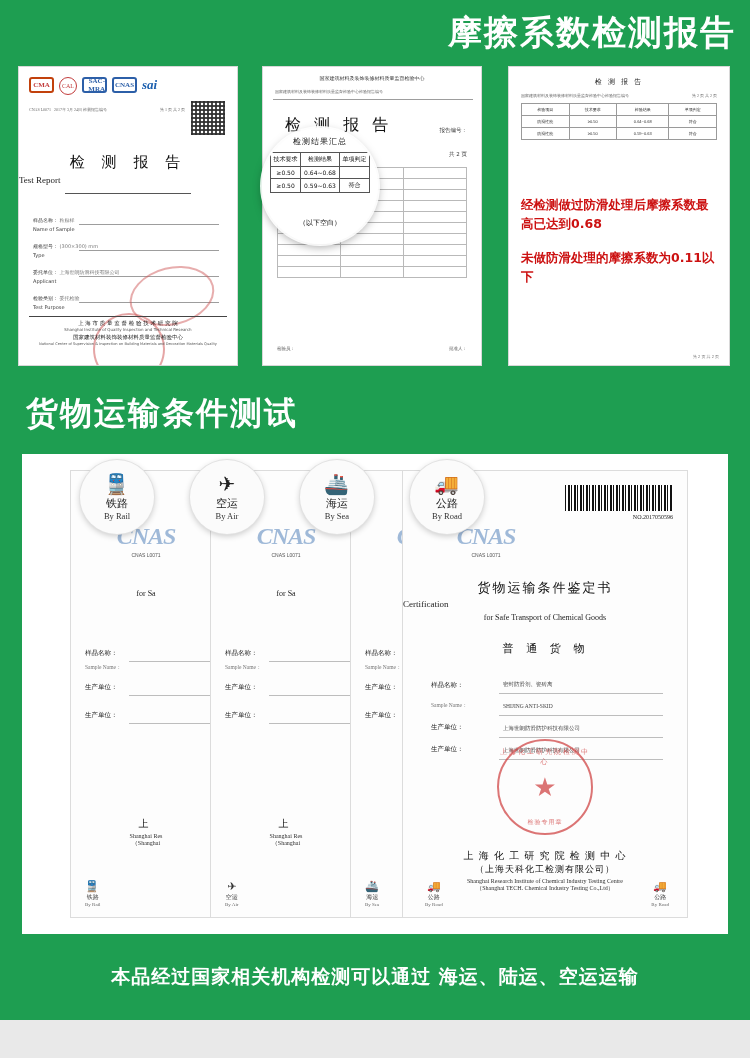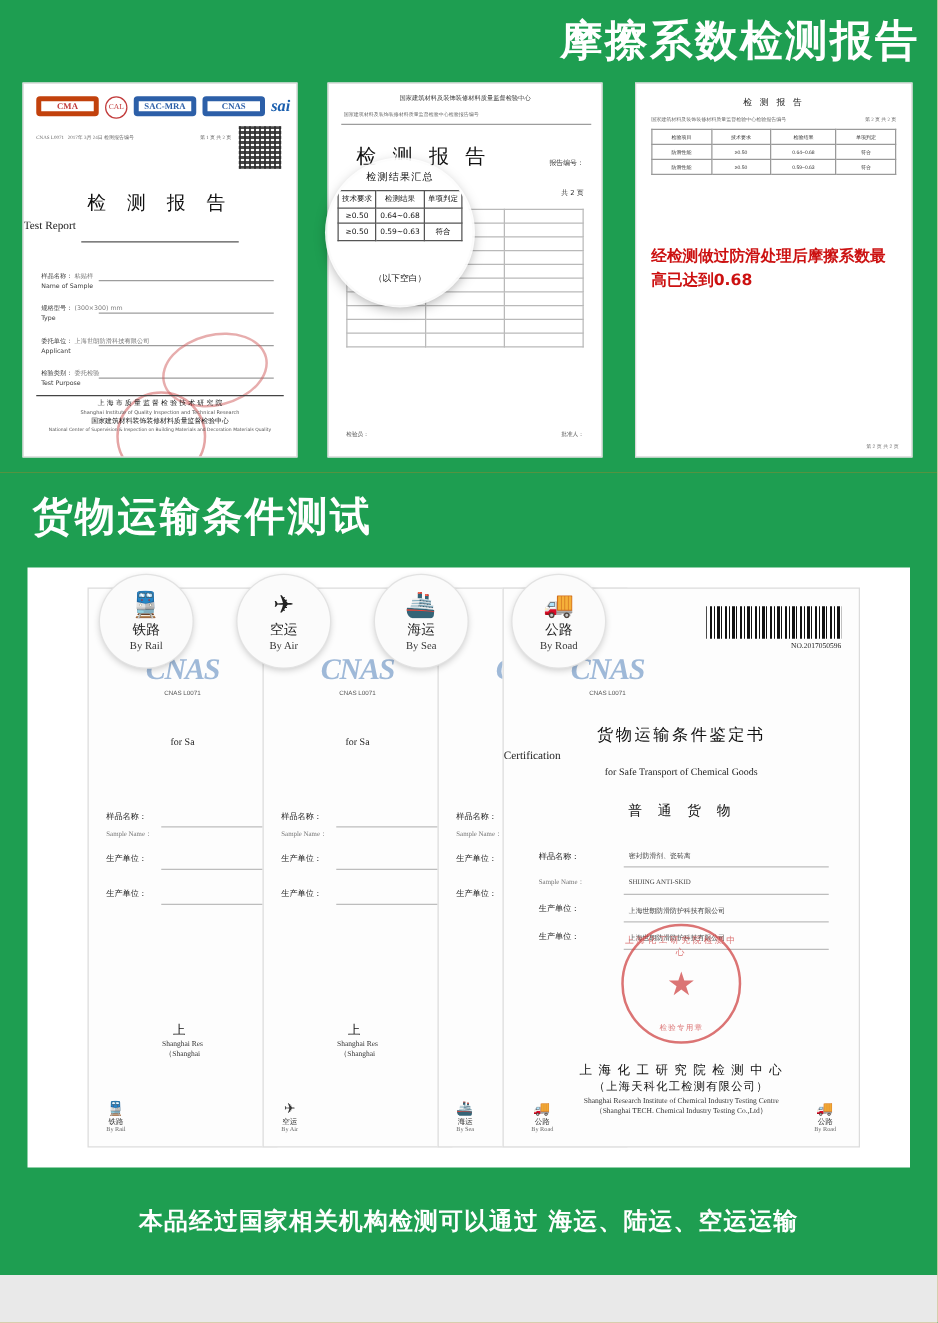--- a/index.html
+++ b/index.html
@@ -6,21 +6,21 @@
   html, body {
     margin: 0; padding: 0;
     width: 750px; height: 1058px;
     background: #ffffff;
     font-family: "Liberation Sans", sans-serif;
   }
   .page {
     position: relative;
     width: 750px; height: 1058px;
     overflow: hidden;
-    background: #f97316;
+    background: #ec4899;
   }
 
   
   .sec1 {
     position: absolute; left: 0; top: 0;
     width: 750px; height: 378px;
     background: #1e9e51;
   }
   .sec1-title {
     position: absolute; right: 14px; top: 10px;
@@ -48,21 +48,21 @@
   .doc-line.dark { background: #9d9d9d; }
   .mini-txt {
     position: absolute;
     font-size: 4px; color: #6a6a6a; white-space: nowrap;
     font-family: "Liberation Serif", serif;
   }
 
   
   .logos { position: absolute; left: 10px; top: 10px; display: flex; gap: 5px; align-items: flex-start; }
   .logo-badge {
-    width: 50px; height: 16px; border: 4px solid #c2410c; border-radius: 3px;
+    width: 25px; height: 16px; border: 2px solid #c2410c; border-radius: 3px;
     color: #c23c3c; font-size: 7px; font-weight: bold;
     display: flex; align-items: center; justify-content: center;
     font-family: "Liberation Serif", serif;
     text-align: right;
   }
   .logo-badge.blue { border-color: #2c5fa8; color: #2c5fa8; }
   .logo-round {
     width: 18px; height: 18px; border-radius: 50%; border: 1px solid #c23c3c;
     color: #c23c3c; font-size: 6px; display: flex; align-items: center; justify-content: center;
     font-family: "Liberation Serif", serif;
@@ -518,20 +518,21 @@
           <td>防滑性能</td>
           <td>≥0.50</td>
           <td>0.59~0.63</td>
           <td>符合</td>
         </tr>
       </tbody>
         </table>
 
       <div class="note-box">
         <p>经检测做过防滑处理后摩擦系数最高已达到0.68</p>
+        <p>未做防滑处理的摩擦系数为0.11以下</p>
       </div>
       <div class="c3-foot">第 2 页 共 2 页</div>
     </div>
   </div>
 
   <div class="sec2">
     <div class="sec2-title">货物运输条件测试</div>
 
     <div class="sec2-white">
 

